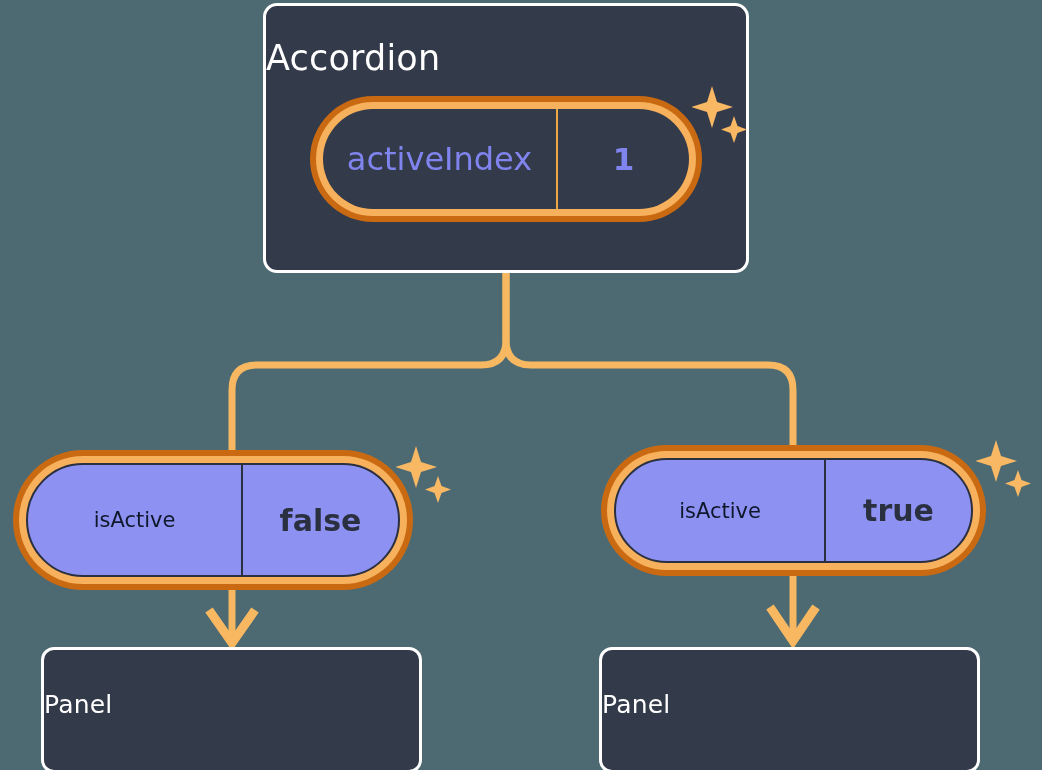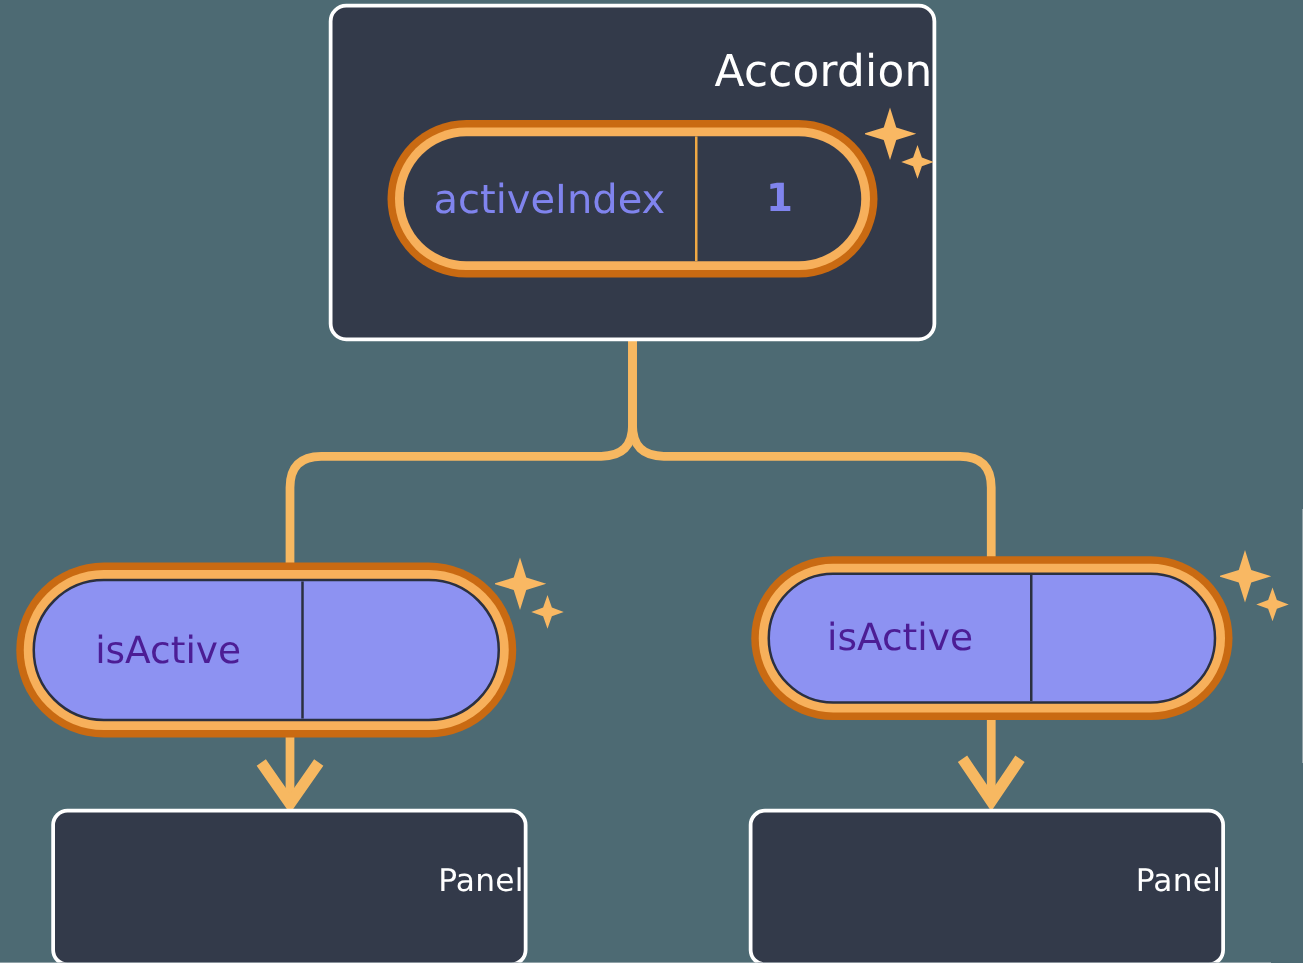--- a/index.html
+++ b/index.html
@@ -33,21 +33,21 @@
     position: absolute;
     background: #333a4a;
     border: 3px solid #ffffff;
     border-radius: 14px;
     box-sizing: border-box;
   }
   .darkbox-title {
     position: absolute;
     left: 0;
     right: 0;
-    text-align: right;
+    text-align: left;
     color: #ffffff;
     letter-spacing: 0.2px;
   }
 
   #accordion-box {
     left: 263px;
     top: 3px;
     width: 486px;
     height: 270px;
   }
@@ -124,22 +124,22 @@
     color: #8084ee;
     font-size: 31px;
   }
 
   
   .pill-purple .pill-body {
     background: #8d92f2;
     border: 2px solid #2b3040;
   }
   .pill-purple .pill-key {
-    color: #4c1d95;
-    font-size: 30px;
+    color: #0f172a;
+    font-size: 21px;
   }
   .pill-purple .pill-val {
     color: #2b3040;
     font-size: 30px;
   }
 
   #pill-isactive-left {
     left: 13px;
     top: 450px;
     width: 400px;
@@ -215,32 +215,34 @@
 
   <svg class="sparkle" style="left:692px; top:84px;" width="56" height="62" viewBox="0 0 56 62">
     <path d="M20 2 L25 18 L41 23 L25 28 L20 44 L15 28 L-1 23 L15 18 Z" fill="#f9b863"></path>
     <path d="M42 32 L45.5 42 L55 45.5 L45.5 49 L42 59 L38.5 49 L29 45.5 L38.5 42 Z" fill="#f9b863"></path>
   </svg>
 
   <div class="pill-ring pill-purple" id="pill-isactive-left">
     <div class="pill-ring-inner">
       <div class="pill-body">
         <div class="pill-key">isActive</div>
+        <div class="pill-val">false</div>
       </div>
     </div>
   </div>
   <svg class="sparkle" style="left:396px; top:444px;" width="56" height="62" viewBox="0 0 56 62">
     <path d="M20 2 L25 18 L41 23 L25 28 L20 44 L15 28 L-1 23 L15 18 Z" fill="#f9b863"></path>
     <path d="M42 32 L45.5 42 L55 45.5 L45.5 49 L42 59 L38.5 49 L29 45.5 L38.5 42 Z" fill="#f9b863"></path>
   </svg>
 
   <div class="pill-ring pill-purple" id="pill-isactive-right">
     <div class="pill-ring-inner">
       <div class="pill-body">
         <div class="pill-key">isActive</div>
+        <div class="pill-val">true</div>
       </div>
     </div>
   </div>
   <svg class="sparkle" style="left:976px; top:438px;" width="56" height="62" viewBox="0 0 56 62">
     <path d="M20 2 L25 18 L41 23 L25 28 L20 44 L15 28 L-1 23 L15 18 Z" fill="#f9b863"></path>
     <path d="M42 32 L45.5 42 L55 45.5 L45.5 49 L42 59 L38.5 49 L29 45.5 L38.5 42 Z" fill="#f9b863"></path>
   </svg>
 
   <div class="darkbox panel-box" id="panel-box-left">
     <div class="darkbox-title panel-title">Panel</div>

